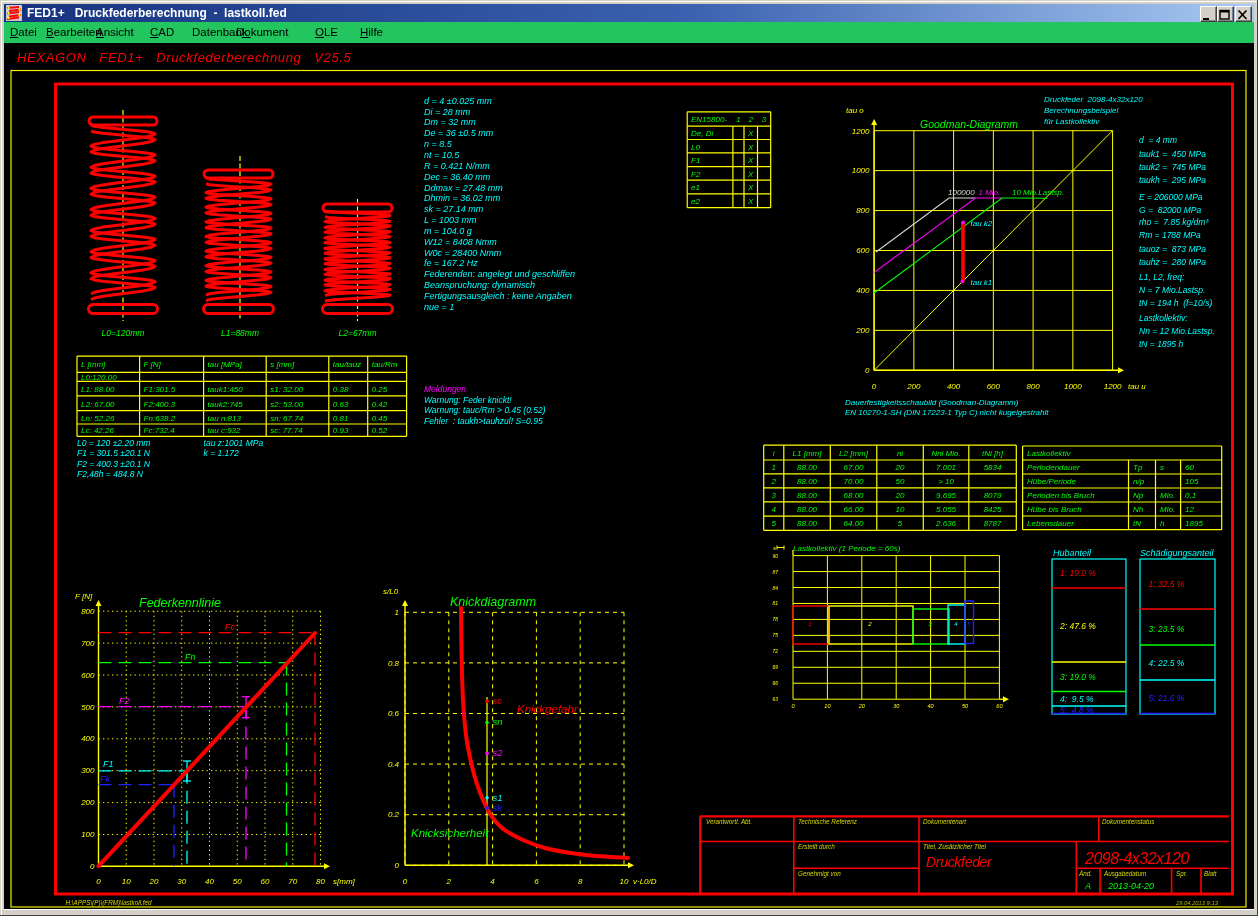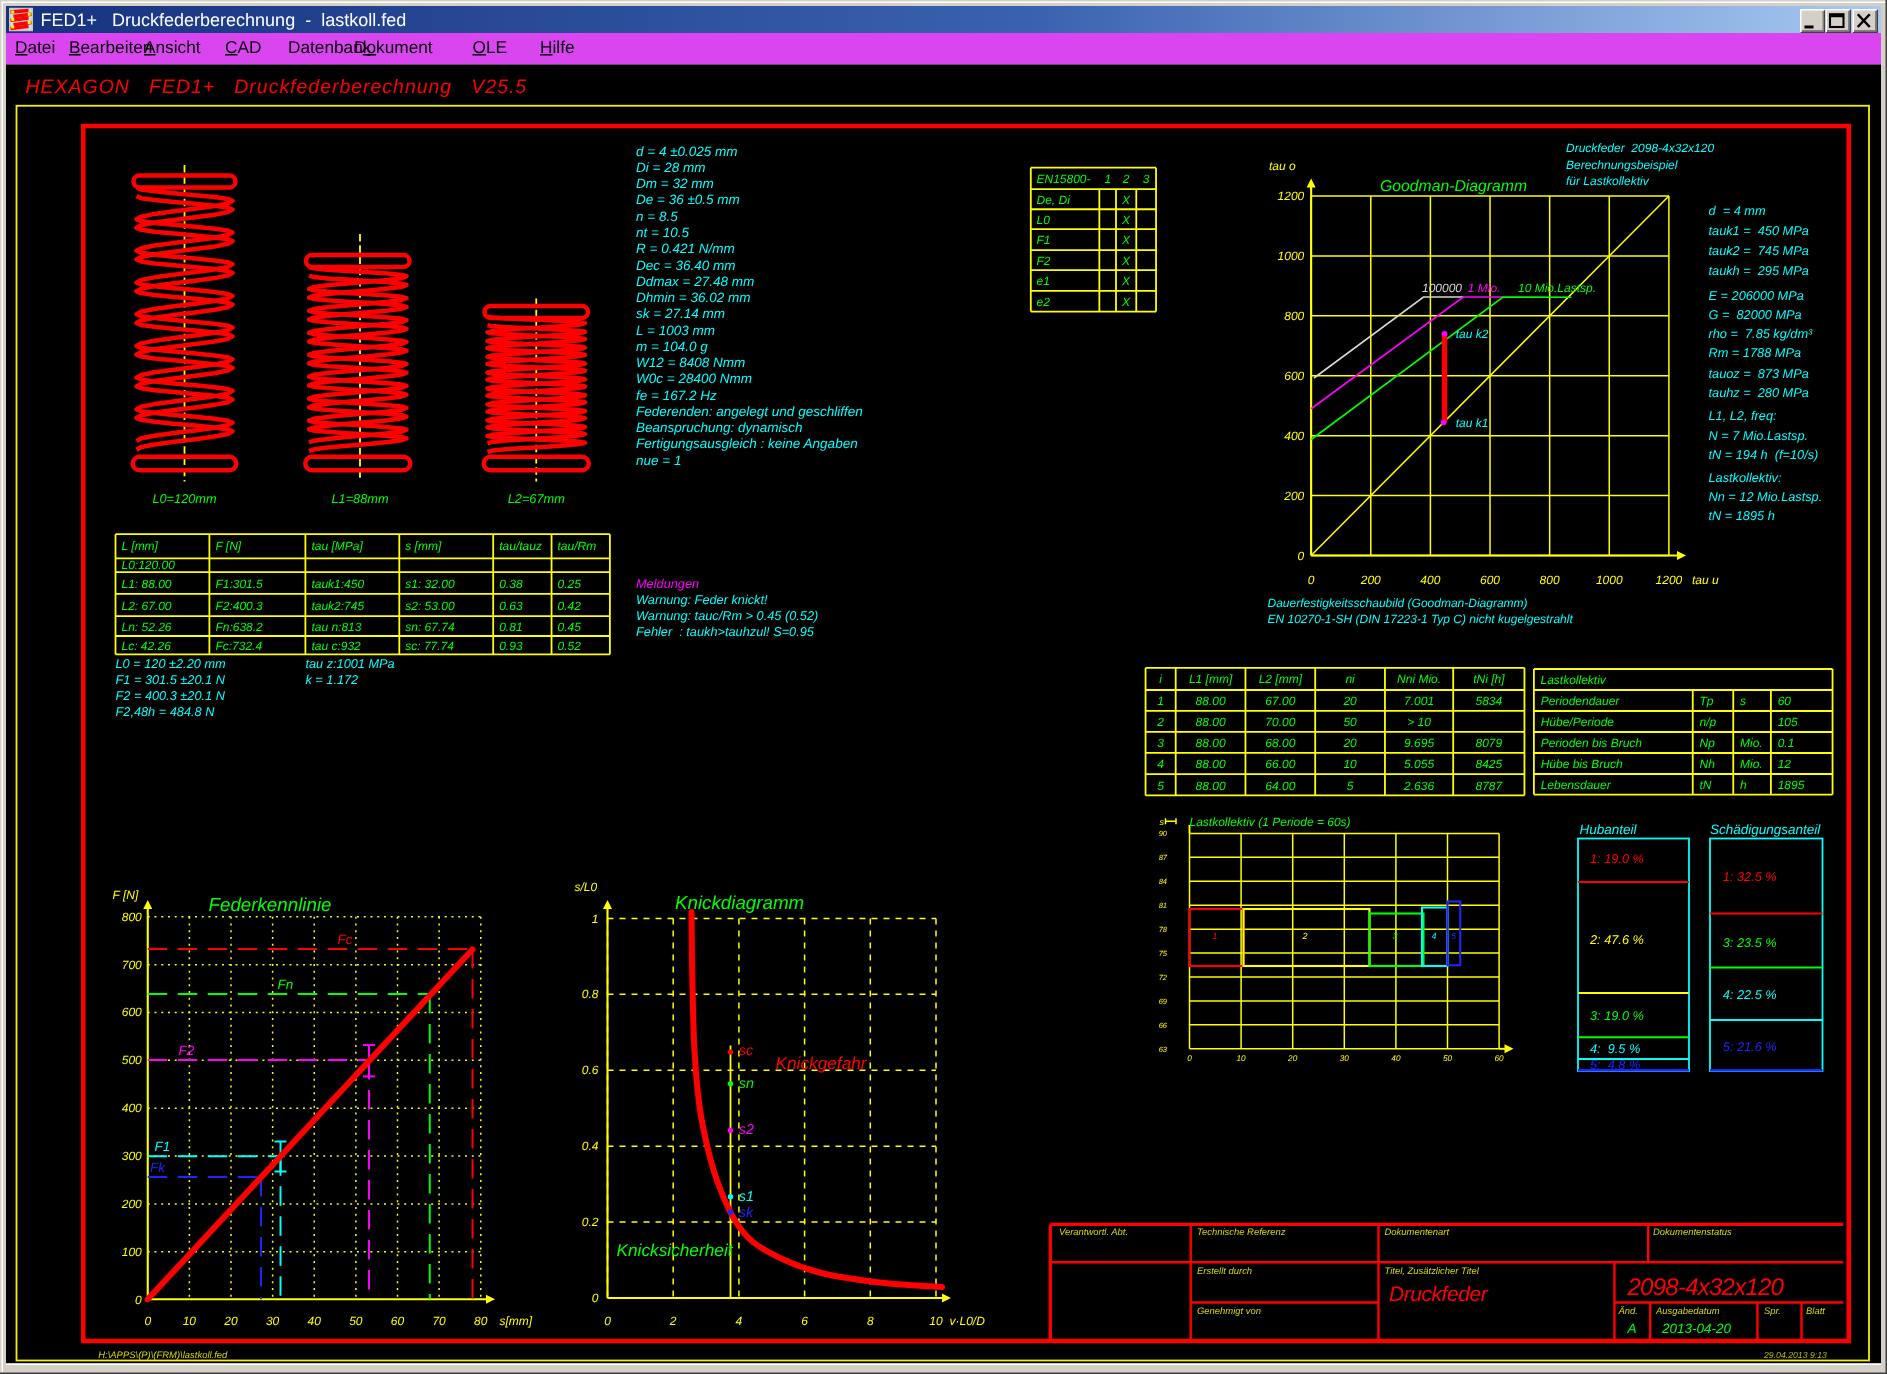--- a/index.html
+++ b/index.html
@@ -1,24 +1,24 @@
 <!DOCTYPE html>
 <html><head><meta charset="utf-8"><title>FED1+</title>
 <style>
 html,body{margin:0;padding:0;width:1258px;height:916px;background:#d4d0c8;overflow:hidden;position:relative;font-family:"Liberation Sans",sans-serif}
 #hl-t{position:absolute;left:1px;top:1px;width:1256px;height:1px;background:#ffffff}
 #hl-l{position:absolute;left:1px;top:1px;width:1px;height:914px;background:#ffffff}
 #sh-b{position:absolute;left:0px;bottom:0px;width:1258px;height:1px;background:#404040}
 #sh-r{position:absolute;right:0px;top:0px;width:1px;height:916px;background:#404040}
 #titlebar{position:absolute;left:4px;top:4px;width:1250px;height:18px;background:linear-gradient(90deg,#16327e 0%,#3a62b0 55%,#a8c9f2 100%)}
 #ticon{position:absolute;left:2px;top:1px;width:16px;height:16px}
-#ttext{position:absolute;left:23px;top:2px;color:#ffffff;font-size:12px;font-weight:normal;white-space:pre}
+#ttext{position:absolute;left:23px;top:2px;color:#ffffff;font-size:12px;font-weight:bold;white-space:pre}
 .wbtn{position:absolute;top:1.5px;width:15px;height:14px;background:#d4d0c8;border:1px solid;border-color:#ffffff #404040 #404040 #ffffff;box-shadow:inset -1px -1px 0 #808080}
 #bmin{right:37px} #bmax{right:20.5px} #bcls{right:2.5px}
-#menubar{position:absolute;left:4px;top:22px;width:1250px;height:21px;background:#d946ef;color:#000;font-size:11.5px}
+#menubar{position:absolute;left:4px;top:22px;width:1250px;height:21px;background:#22c55e;color:#000;font-size:11.5px}
 .mi{position:absolute;top:4px}
 #client{position:absolute;left:4px;top:43px;width:1250px;height:866px;background:#000}
 #statusbar{position:absolute;left:4px;top:909px;width:1250px;height:5px;background:#d4d0c8;border-top:1px solid #ffffff}
 #cad{position:absolute;left:0;top:0}
 u{text-decoration:underline}
 </style></head>
 <body>
 <div id="hl-t"></div>
 <div id="hl-l"></div>
 <div id="titlebar">

